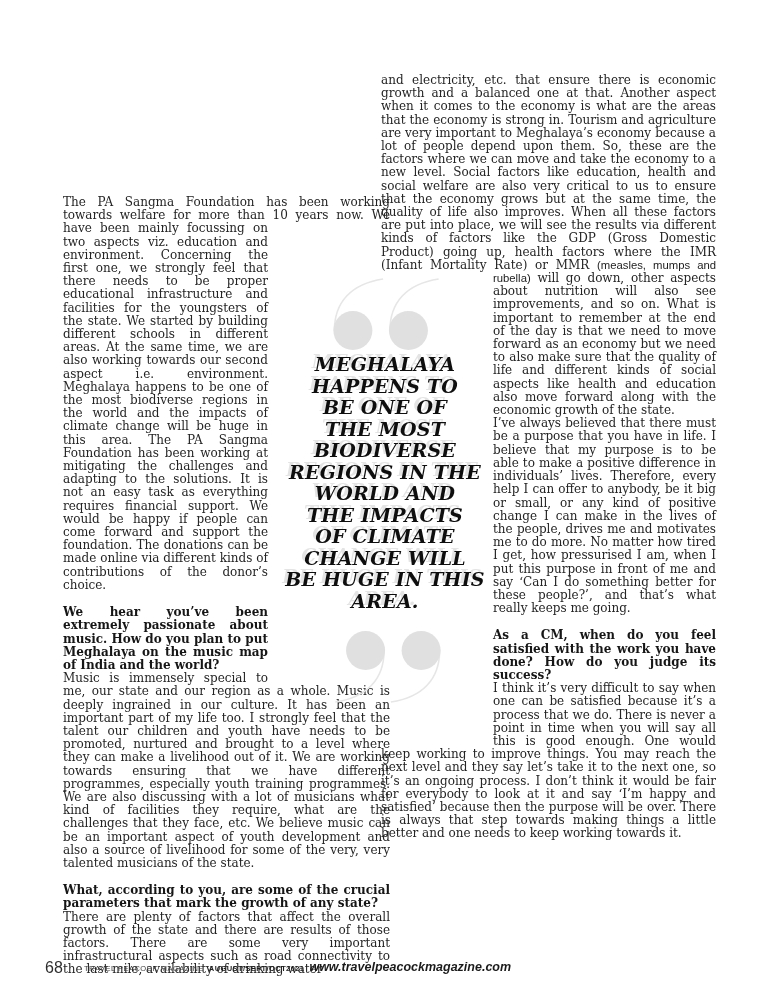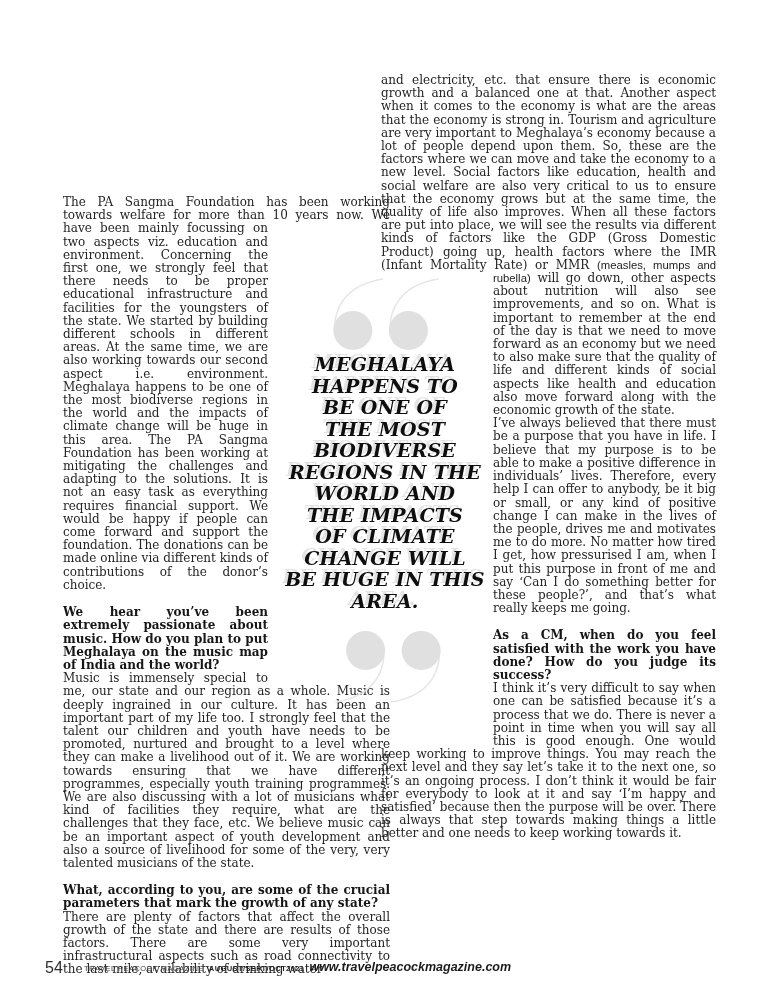--- a/index.html
+++ b/index.html
@@ -138,20 +138,20 @@
 BE HUGE IN THIS
 AREA.</div>
 
   <svg class="quote-mark close" viewBox="0 0 114 78" aria-hidden="true">
     <path d="M3,55 C3,26 20,7 53,2" fill="none" stroke-width="1.6" stroke="#e6e6e6"></path>
     <circle cx="22" cy="55" r="20" fill="#e0e0e0"></circle>
     <path d="M60,55 C60,26 77,7 110,2" fill="none" stroke-width="1.6" stroke="#e6e6e6"></path>
     <circle cx="79" cy="55" r="20" fill="#e0e0e0"></circle>
   </svg>
 
-  <div class="page-number">54</div>
+  <div class="page-number">68</div>
   <div class="footer-line">
     <span class="footer-mag">TRAVEL PEACOCK MAGAZINE</span>
     <span class="footer-issue">AUGUST/SEPT/OCT2021</span>
     <span class="footer-site">www.travelpeacockmagazine.com</span>
   </div>
 
 </div>
 
 </body></html>

